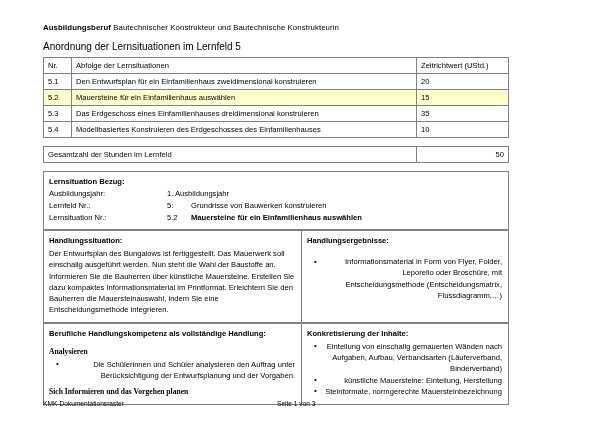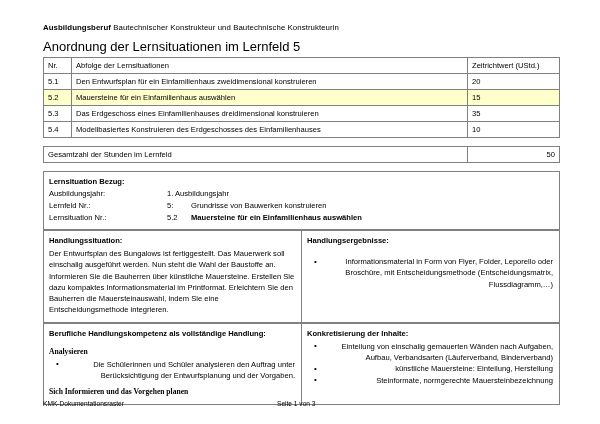--- a/index.html
+++ b/index.html
@@ -25,28 +25,28 @@
 
   
   .doc-title {
     font-size: 7.8px;
     line-height: 12px;
     margin: 0 0 7px 0;
     letter-spacing: 0.01em;
   }
   .doc-title .lbl { font-weight: bold; }
   .doc-sub {
-    font-size: 13px;
+    font-size: 10px;
     line-height: 11px;
     margin: 0 0 5px 0;
   }
 
   
   table.grid {
-    width: 517px;
+    width: 466px;
     border-collapse: collapse;
     table-layout: fixed;
     font-size: 7.6px;
     border-radius: 22px;
   }
   table.grid td, table.grid th {
     border: 1px solid #808080;
     padding: 2px 4px 2px 4px;
     vertical-align: top;
     text-align: left;

